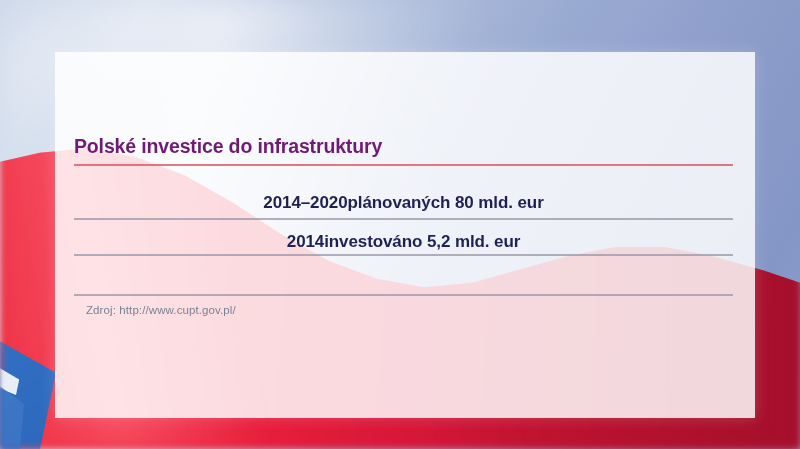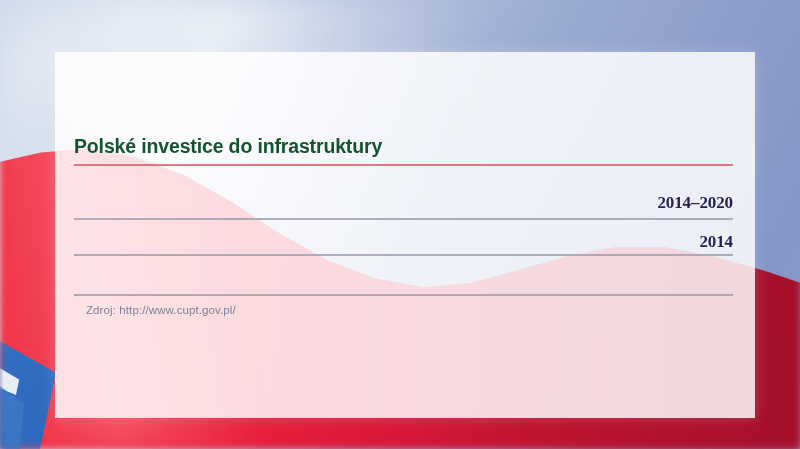--- a/index.html
+++ b/index.html
@@ -141,21 +141,21 @@
     bottom: 0;
   }
 
   .title {
     position: absolute;
     left: 0;
     top: 83px;
     font-size: 19.5px;
     font-weight: bold;
     letter-spacing: -0.15px;
-    color: #14532d;
+    color: #701a75;
     white-space: nowrap;
   }
 
   .rule-red {
     position: absolute;
     left: 0;
     right: 0;
     top: 112px;
     height: 1.5px;
     background: #d9616c;
@@ -174,22 +174,21 @@
   .rule-r2 { top: 202px; }
   .rule-r3 { top: 242px; }
 
   .row {
     position: absolute;
     left: 0;
     right: 0;
     height: 30px;
     display: flex;
     align-items: center;
-    justify-content: flex-end;
-    font-family: Liberation Serif, serif;
+    justify-content: center;
   }
   .row-1 { top: 136px; }
   .row-2 { top: 175px; }
   .row-3 { top: 212px; }
 
   .row-label,
   .row-value {
     font-size: 17px;
     font-weight: bold;
     color: #1f2152;
@@ -227,25 +226,27 @@
 
   <div id="panel">
     <div id="panel-inner">
 
       <div class="title">Polské investice do infrastruktury</div>
 
       <div class="rule-red"></div>
 
       <div class="row row-1">
         <span class="row-label">2014–2020</span>
+        <span class="row-value">plánovaných 80 mld. eur</span>
       </div>
       <div class="rule-grey rule-r1"></div>
 
       <div class="row row-2">
         <span class="row-label">2014</span>
+        <span class="row-value">investováno 5,2 mld. eur</span>
       </div>
       <div class="rule-grey rule-r2"></div>
 
       <div class="rule-grey rule-r3"></div>
 
       <div class="source">Zdroj: http://www.cupt.gov.pl/</div>
 
     </div>
   </div>
 

